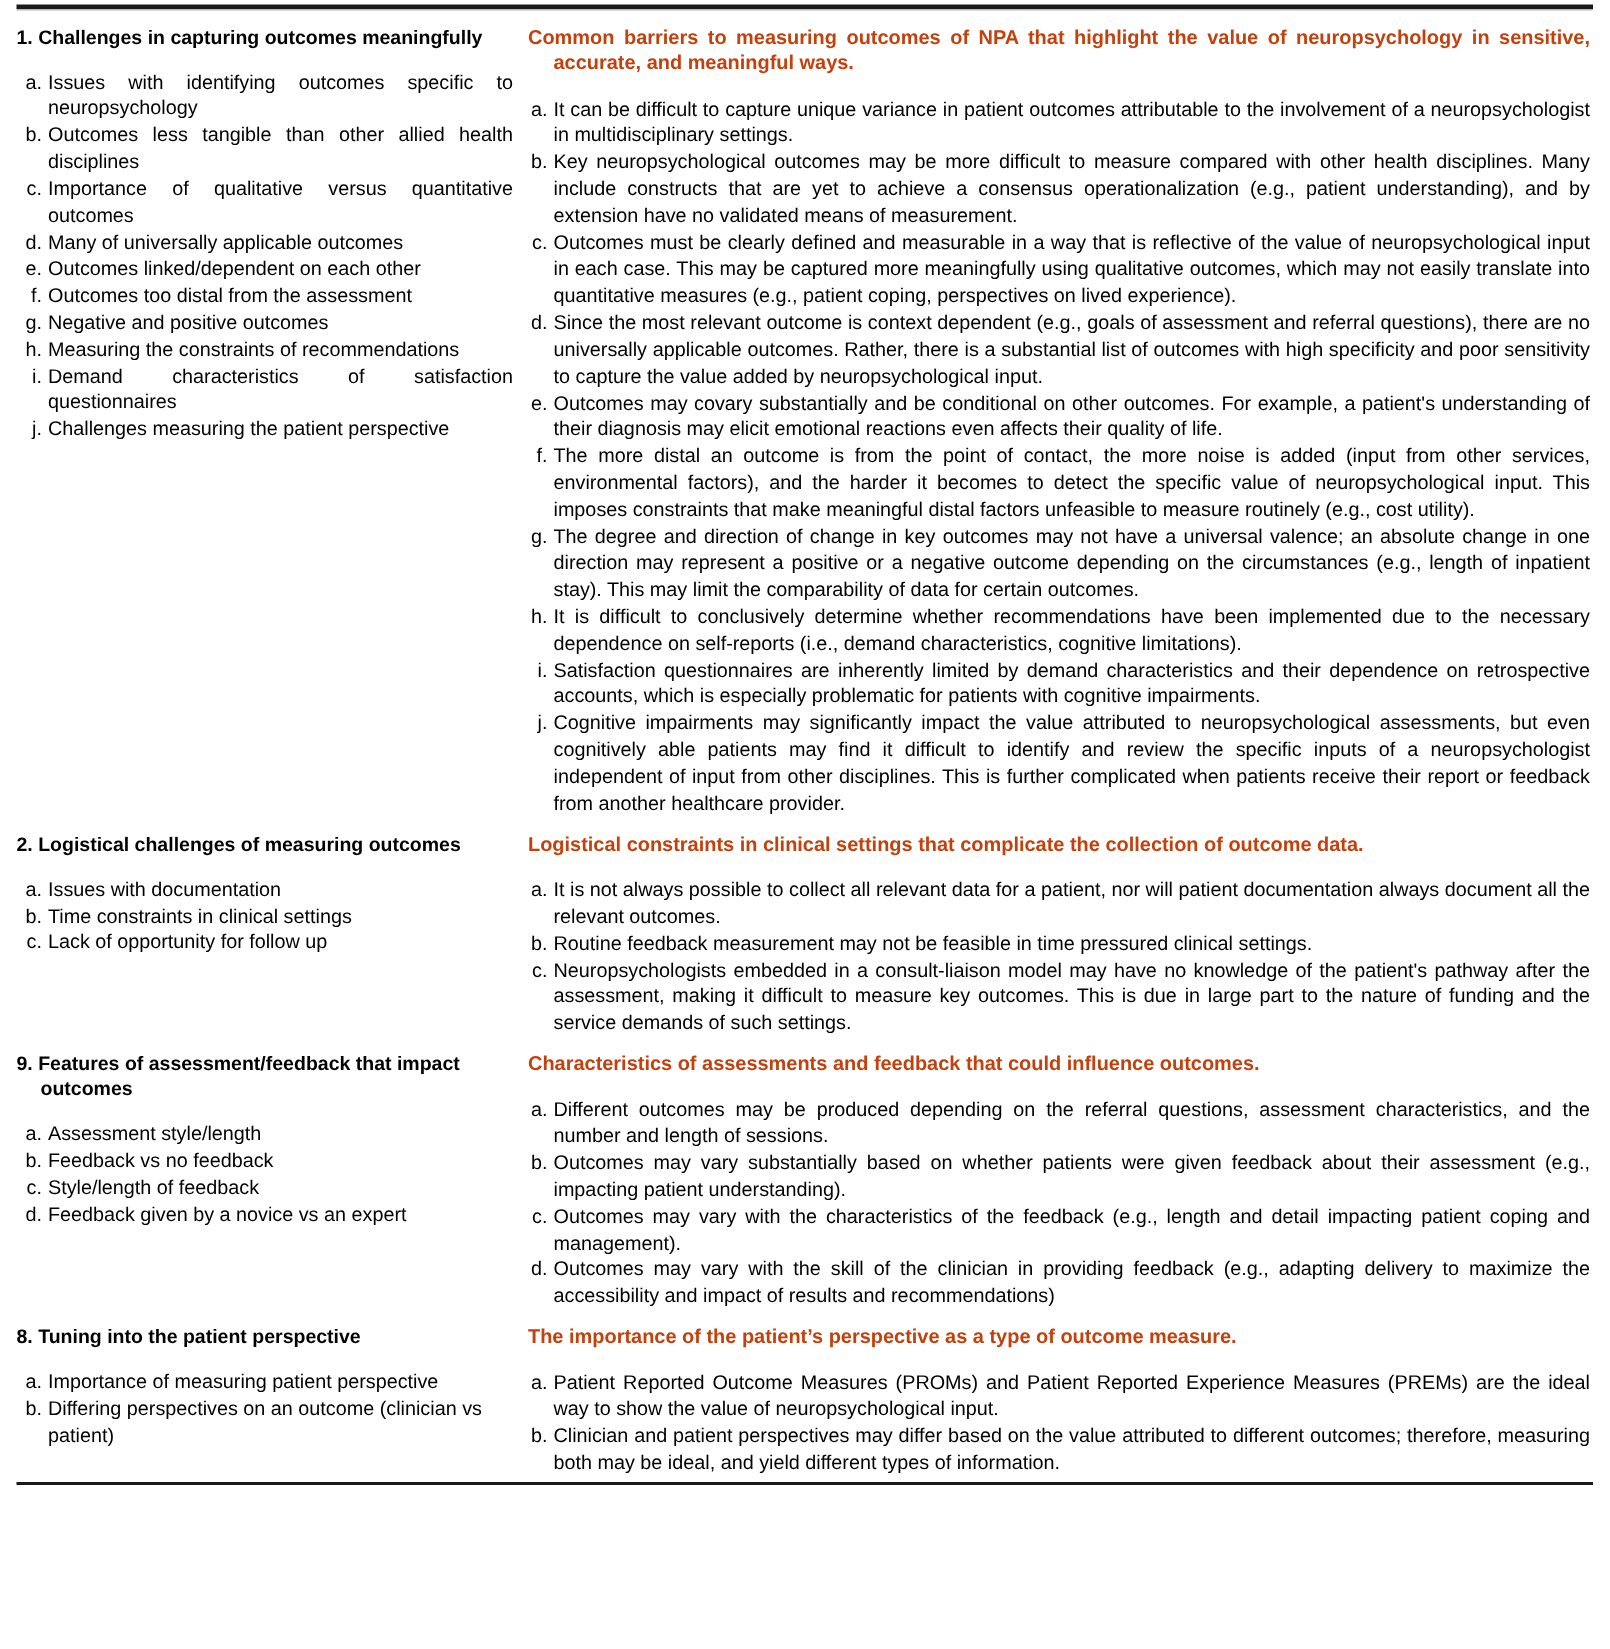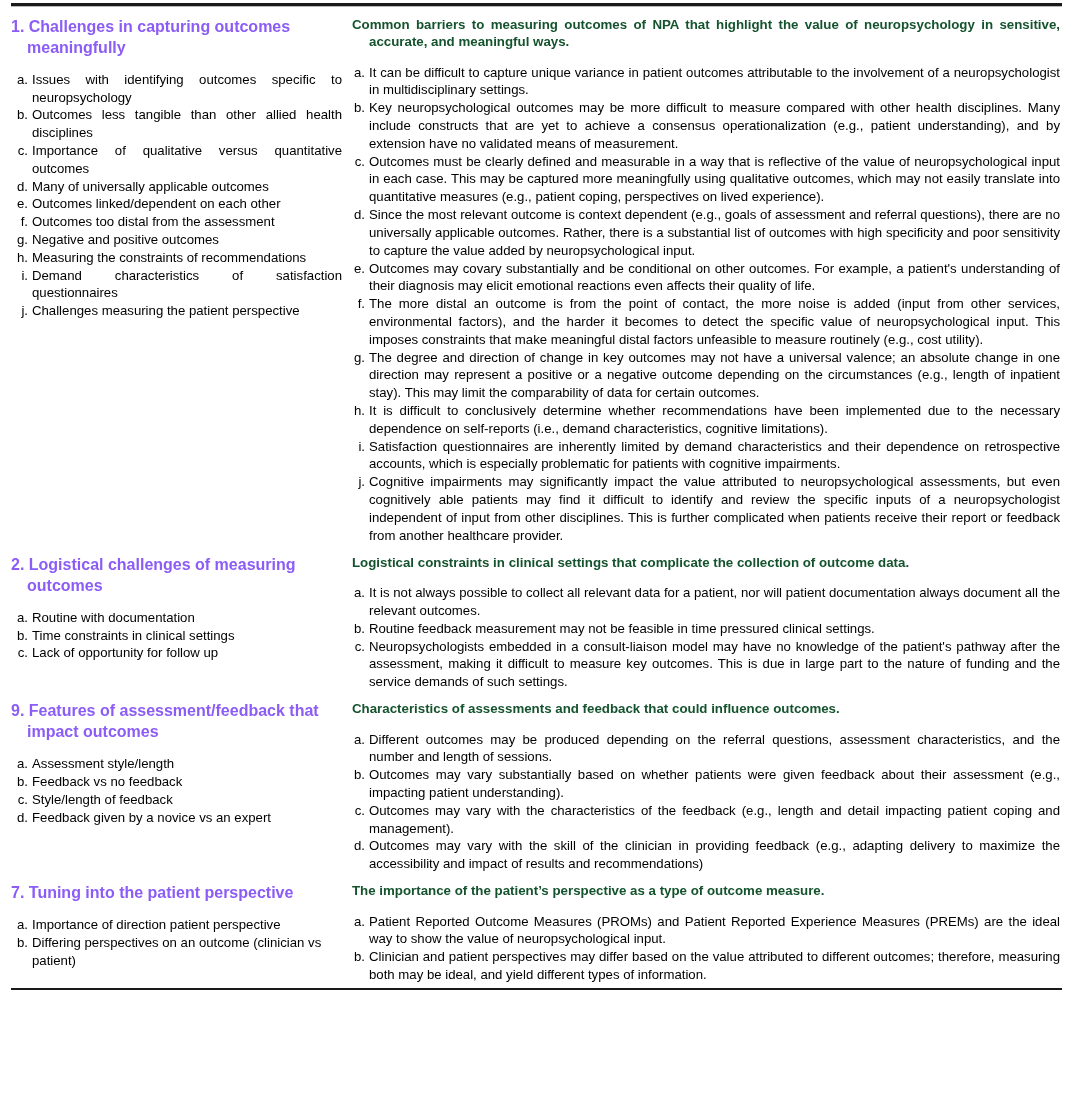--- a/index.html
+++ b/index.html
@@ -58,34 +58,34 @@
     vertical-align: top;
     padding: 0;
     padding-right: 10px;
   }
   td.desc-cell {
     vertical-align: top;
     padding: 0;
     padding-right: 2px;
   }
   .sec-title {
-    font-size: 16px;
+    font-size: 13px;
     font-weight: 700;
     line-height: 1.32;
     padding-top: 9px;
-    color: #8b5cf6;
+    color: #000000;
     padding-left: 16px;
     text-indent: -16px;
   }
   .sec-desc {
     font-size: 13.3px;
     font-weight: 700;
     line-height: 1.32;
     padding-top: 9px;
-    color: #14532d;
+    color: #c2410c;
     padding-left: 17px;
     text-indent: -17px;
     text-align: justify;
   }
   ol.alpha {
     list-style: none;
     margin: 0;
     padding: 0;
     padding-top: 13px;
   }
@@ -158,21 +158,21 @@
               <li><span class="mk">h.</span><span>It is difficult to conclusively determine whether recommendations have been implemented due to the necessary dependence on self-reports (i.e., demand characteristics, cognitive limitations).</span></li>
               <li><span class="mk">i.</span><span>Satisfaction questionnaires are inherently limited by demand characteristics and their dependence on retrospective accounts, which is especially problematic for patients with cognitive impairments.</span></li>
               <li><span class="mk">j.</span><span>Cognitive impairments may significantly impact the value attributed to neuropsychological assessments, but even cognitively able patients may find it difficult to identify and review the specific inputs of a neuropsychologist independent of input from other disciplines. This is further complicated when patients receive their report or feedback from another healthcare provider.</span></li>
             </ol>
           </td>
         </tr>
         <tr>
           <td class="theme-cell">
             <div class="sec-title">2. Logistical challenges of measuring outcomes</div>
             <ol class="alpha theme-list">
-              <li class="nojust"><span class="mk">a.</span><span>Routine with documentation</span></li>
+              <li class="nojust"><span class="mk">a.</span><span>Issues with documentation</span></li>
               <li class="nojust"><span class="mk">b.</span><span>Time constraints in clinical settings</span></li>
               <li class="nojust"><span class="mk">c.</span><span>Lack of opportunity for follow up</span></li>
             </ol>
           </td>
           <td class="desc-cell">
             <div class="sec-desc">Logistical constraints in clinical settings that complicate the collection of outcome data.</div>
             <ol class="alpha desc-list">
               <li><span class="mk">a.</span><span>It is not always possible to collect all relevant data for a patient, nor will patient documentation always document all the relevant outcomes.</span></li>
               <li><span class="mk">b.</span><span>Routine feedback measurement may not be feasible in time pressured clinical settings.</span></li>
               <li><span class="mk">c.</span><span>Neuropsychologists embedded in a consult-liaison model may have no knowledge of the patient's pathway after the assessment, making it difficult to measure key outcomes. This is due in large part to the nature of funding and the service demands of such settings.</span></li>
@@ -194,23 +194,23 @@
             <ol class="alpha desc-list">
               <li><span class="mk">a.</span><span>Different outcomes may be produced depending on the referral questions, assessment characteristics, and the number and length of sessions.</span></li>
               <li><span class="mk">b.</span><span>Outcomes may vary substantially based on whether patients were given feedback about their assessment (e.g., impacting patient understanding).</span></li>
               <li><span class="mk">c.</span><span>Outcomes may vary with the characteristics of the feedback (e.g., length and detail impacting patient coping and management).</span></li>
               <li><span class="mk">d.</span><span>Outcomes may vary with the skill of the clinician in providing feedback (e.g., adapting delivery to maximize the accessibility and impact of results and recommendations)</span></li>
             </ol>
           </td>
         </tr>
         <tr>
           <td class="theme-cell">
-            <div class="sec-title">7. Tuning into the patient perspective</div>
-            <ol class="alpha theme-list">
-              <li class="nojust"><span class="mk">a.</span><span>Importance of direction patient perspective</span></li>
+            <div class="sec-title">8. Tuning into the patient perspective</div>
+            <ol class="alpha theme-list">
+              <li class="nojust"><span class="mk">a.</span><span>Importance of measuring patient perspective</span></li>
               <li class="nojust"><span class="mk">b.</span><span>Differing perspectives on an outcome (clinician vs patient)</span></li>
             </ol>
           </td>
           <td class="desc-cell">
             <div class="sec-desc">The importance of the patient’s perspective as a type of outcome measure.</div>
             <ol class="alpha desc-list">
               <li><span class="mk">a.</span><span>Patient Reported Outcome Measures (PROMs) and Patient Reported Experience Measures (PREMs) are the ideal way to show the value of neuropsychological input.</span></li>
               <li><span class="mk">b.</span><span>Clinician and patient perspectives may differ based on the value attributed to different outcomes; therefore, measuring both may be ideal, and yield different types of information.</span></li>
             </ol>
           </td>

